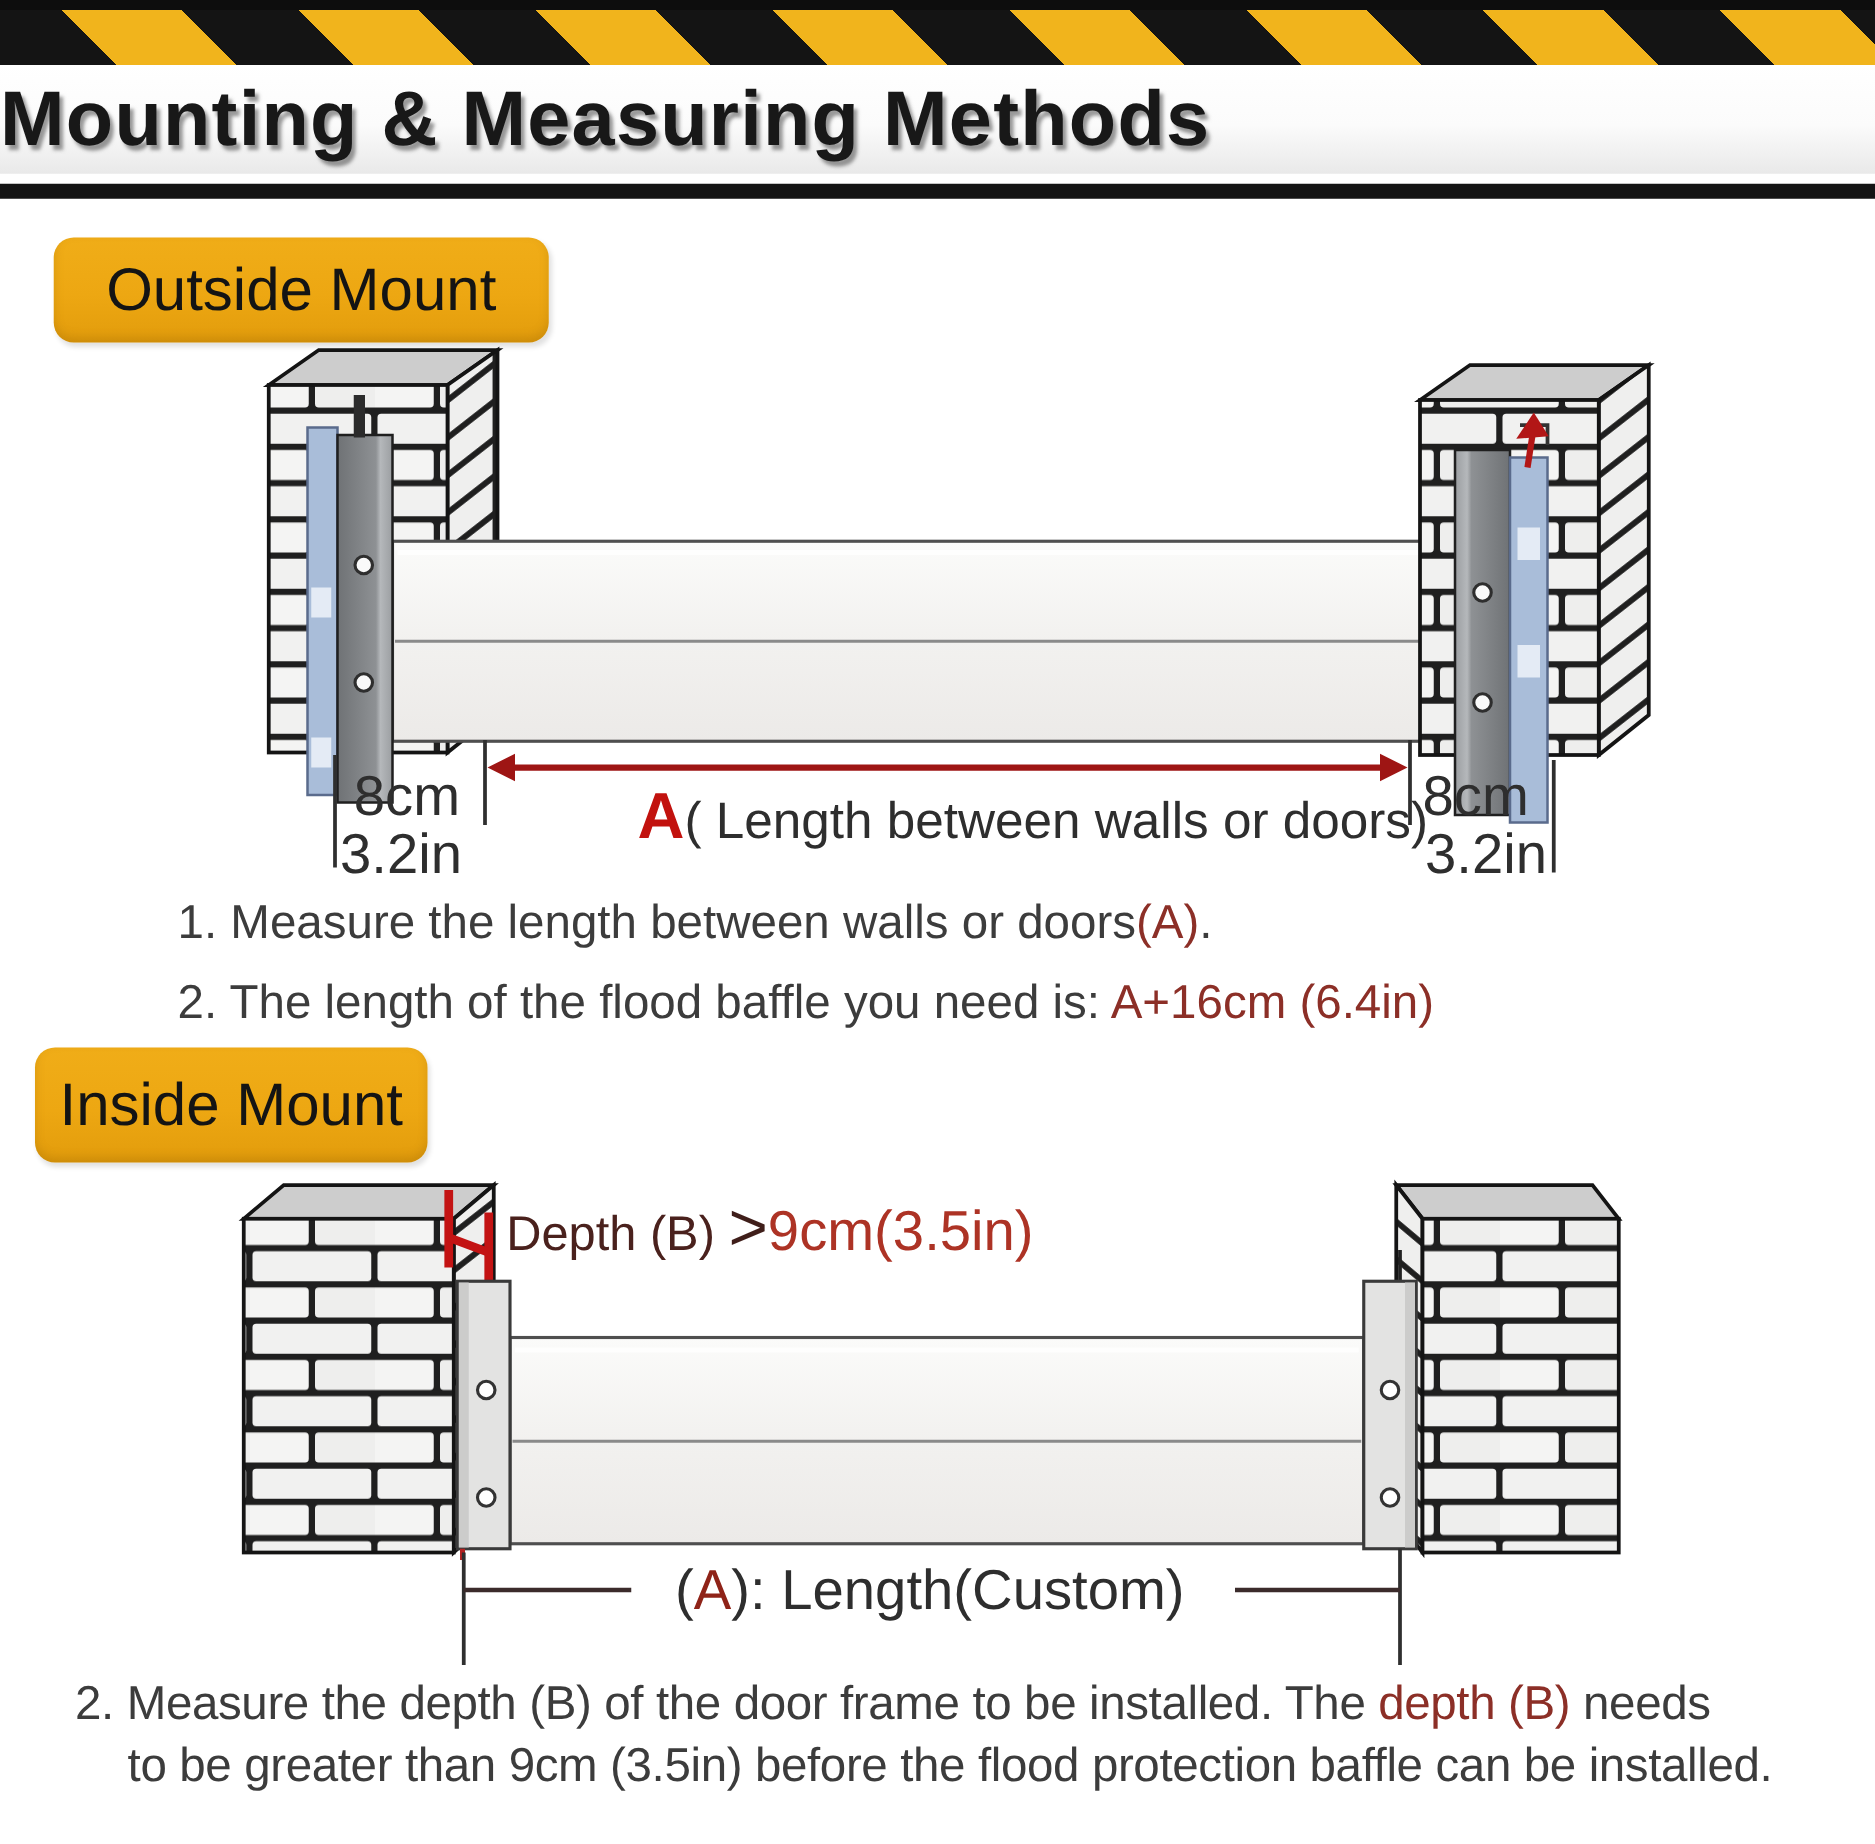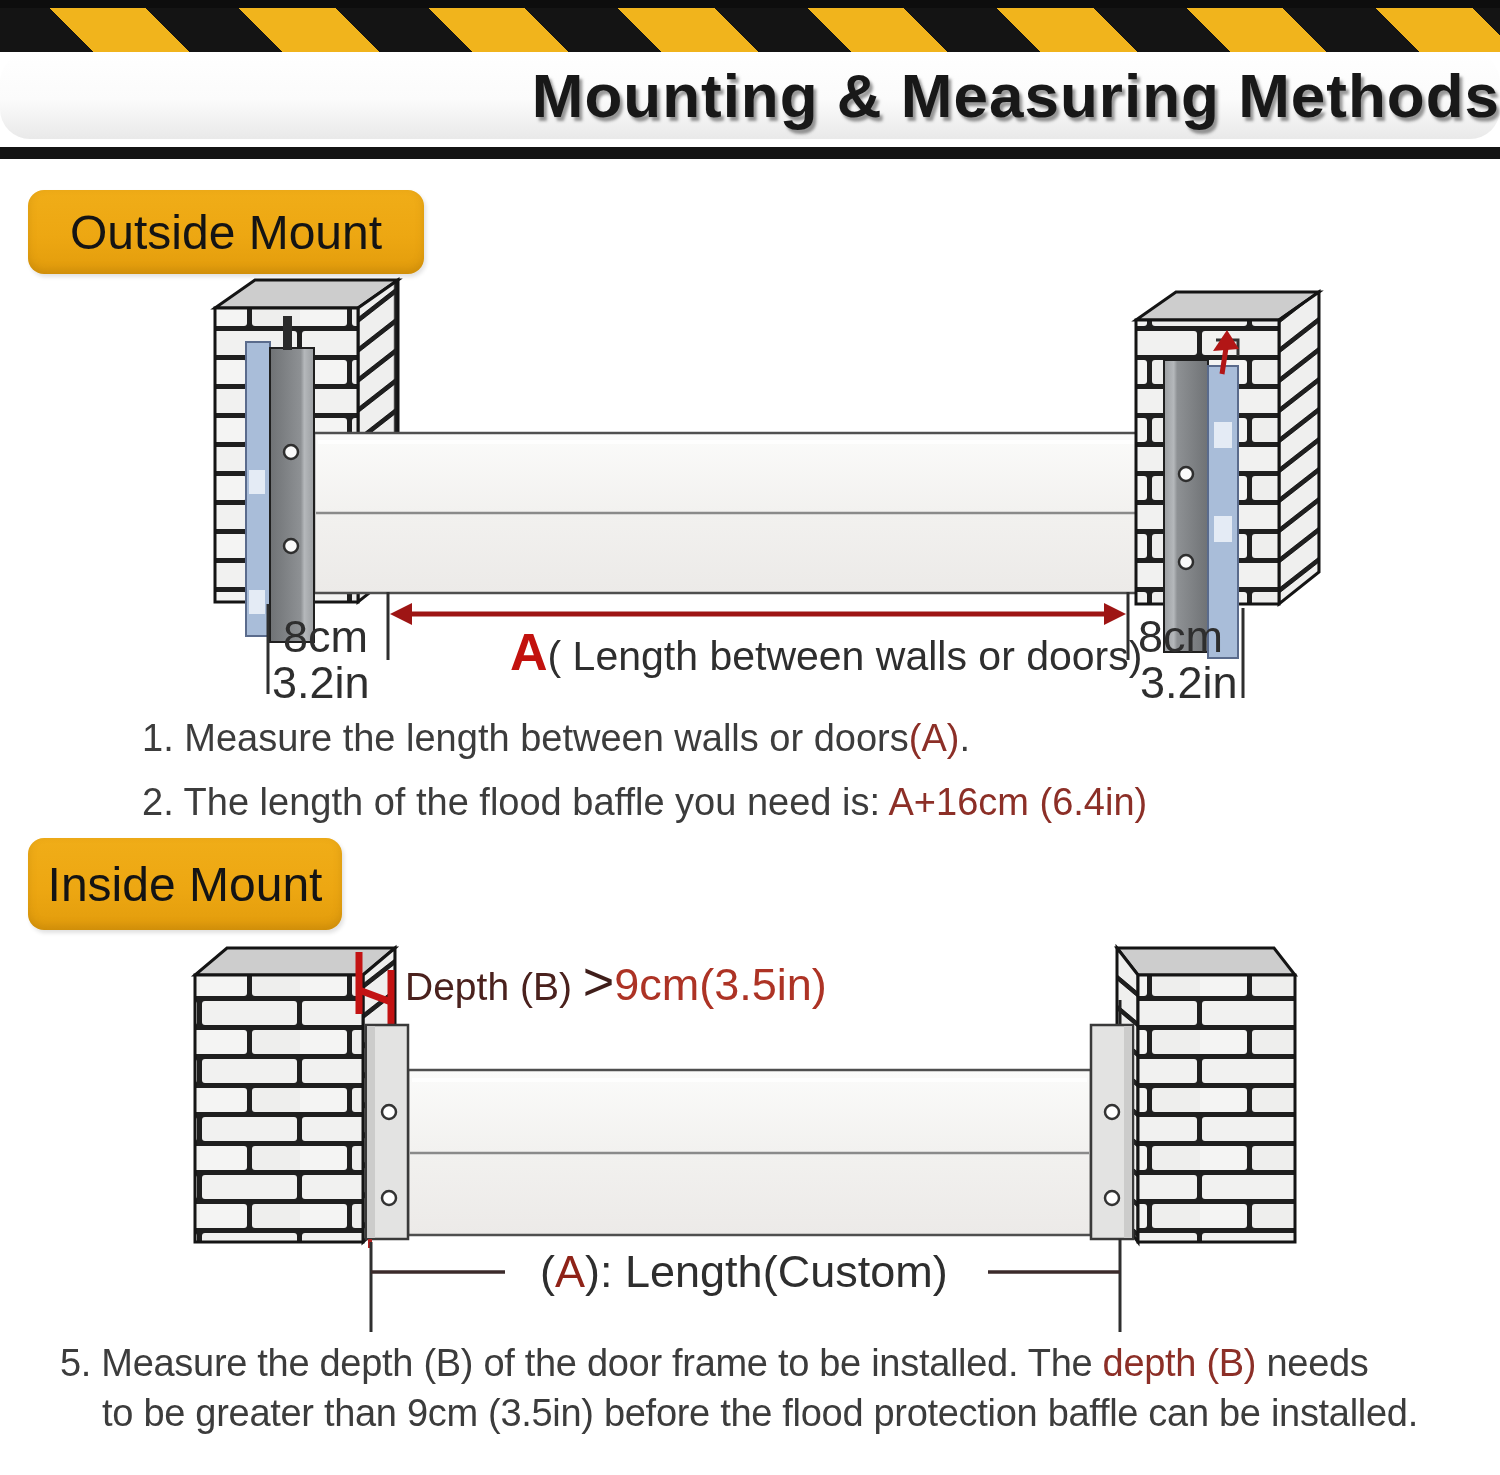--- a/index.html
+++ b/index.html
@@ -5,31 +5,31 @@
   html,body{margin:0;padding:0;background:#fff;}
   .page{position:relative;width:1500px;height:1475px;background:#ffffff;overflow:hidden;
         font-family:"Liberation Sans",sans-serif;}
 
   
   .top-bar{position:absolute;left:0;top:0;width:100%;height:8px;background:#0d0d0d;}
   .stripes{position:absolute;left:0;top:8px;width:100%;height:44px;
            background:repeating-linear-gradient(45deg,#141414 0 66px,#f1b41c 66px 134px);}
   .title-band{position:absolute;left:0;top:52px;width:100%;height:87px;
               background:linear-gradient(180deg,#ffffff 0%,#fbfbfb 55%,#e9e9e9 100%);
-              display:flex;align-items:center;justify-content:flex-end;border-radius:30px;}
+              display:flex;align-items:center;justify-content:flex-start;}
   .title-band h1{margin:0;font-size:62px;font-weight:bold;color:#181818;letter-spacing:1px;
                  text-shadow:3px 4px 3px rgba(70,70,70,.55);}
   .bottom-bar{position:absolute;left:0;top:147px;width:100%;height:12px;background:#141414;}
 
   
   .badge{position:absolute;background:linear-gradient(180deg,#f0ad18 0%,#eda712 55%,#e29c0c 100%);
          border-radius:16px;display:flex;align-items:center;justify-content:center;
          box-shadow:inset 0 -4px 8px rgba(140,90,0,.25), 2px 3px 4px rgba(0,0,0,.12);}
   .badge span{font-size:48px;color:#141414;}
-  .badge-outside{left:28px;top:190px;width:396px;height:84px;}
+  .badge-outside{left:43px;top:190px;width:396px;height:84px;}
   .badge-inside{left:28px;top:838px;width:314px;height:92px;}
 
   
   .diagram{position:absolute;left:0;}
   .diagram-outside{top:270px;width:1500px;height:430px;}
   .diagram-inside{top:940px;width:1500px;height:400px;}
   .svg-label{font-family:"Liberation Sans",sans-serif;font-size:45px;fill:#2e2e2e;}
   .svg-label-small{font-family:"Liberation Sans",sans-serif;font-size:41px;fill:#2e2e2e;}
   .span-letter{font-family:"Liberation Sans",sans-serif;font-size:52px;font-weight:bold;fill:#c2120e;}
   .len-letter{fill:#8f2318;}
@@ -220,17 +220,17 @@
     <g>
       <line x1="371" y1="302" x2="371" y2="392" stroke="#2f2f2f" stroke-width="3"></line>
       <line x1="1120" y1="299" x2="1120" y2="392" stroke="#2f2f2f" stroke-width="3"></line>
       <line x1="371" y1="332" x2="505" y2="332" stroke="#3b2b2b" stroke-width="3.5"></line>
       <line x1="988" y1="332" x2="1120" y2="332" stroke="#3b2b2b" stroke-width="3.5"></line>
       <text x="540" y="347"><tspan class="svg-label">(</tspan><tspan class="svg-label len-letter">A</tspan><tspan class="svg-label">): Length(Custom)</tspan></text>
     </g>
   </svg>
 
   <div class="steps steps-inside">
-    <p class="s2"><span>5. Measure the depth (B) of the door frame to be installed. The </span><span class="red">depth (B)</span><span> needs</span></p>
+    <p class="s2"><span>2. Measure the depth (B) of the door frame to be installed. The </span><span class="red">depth (B)</span><span> needs</span></p>
     <p class="s3"><span>to be greater than 9cm (3.5in) before the flood protection baffle can be installed.</span></p>
   </div>
 
 </div>
 
 </body></html>

